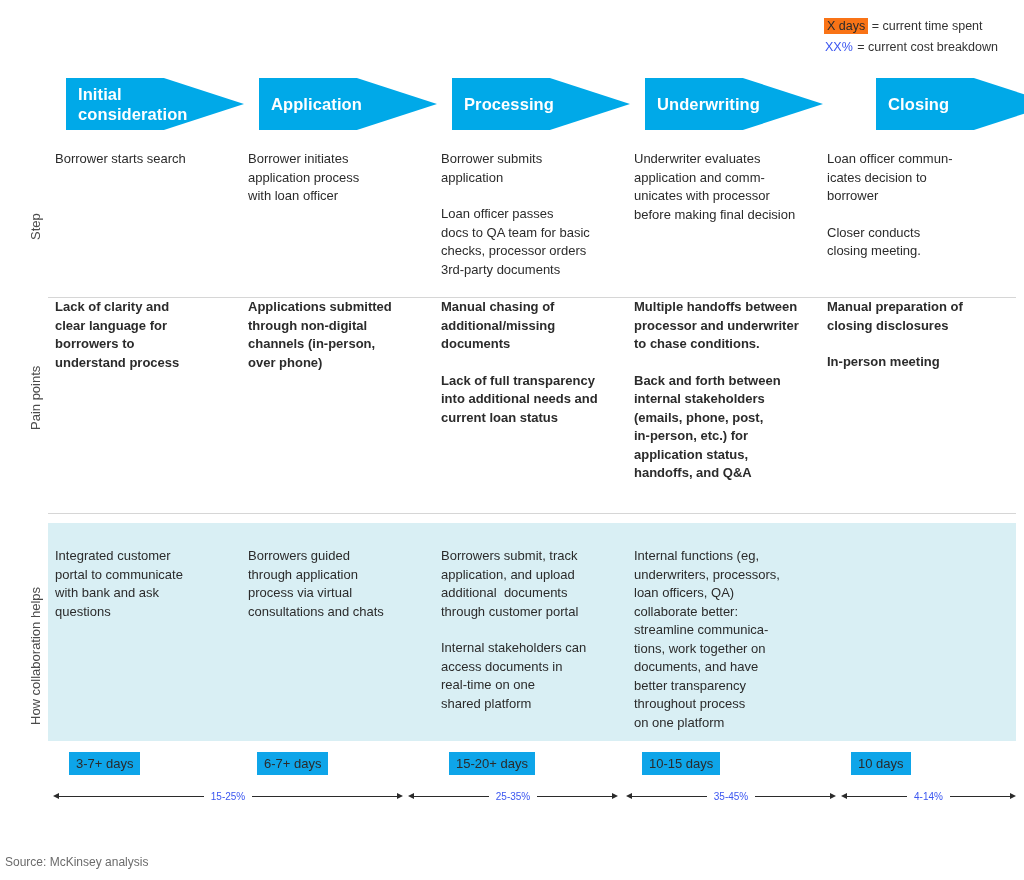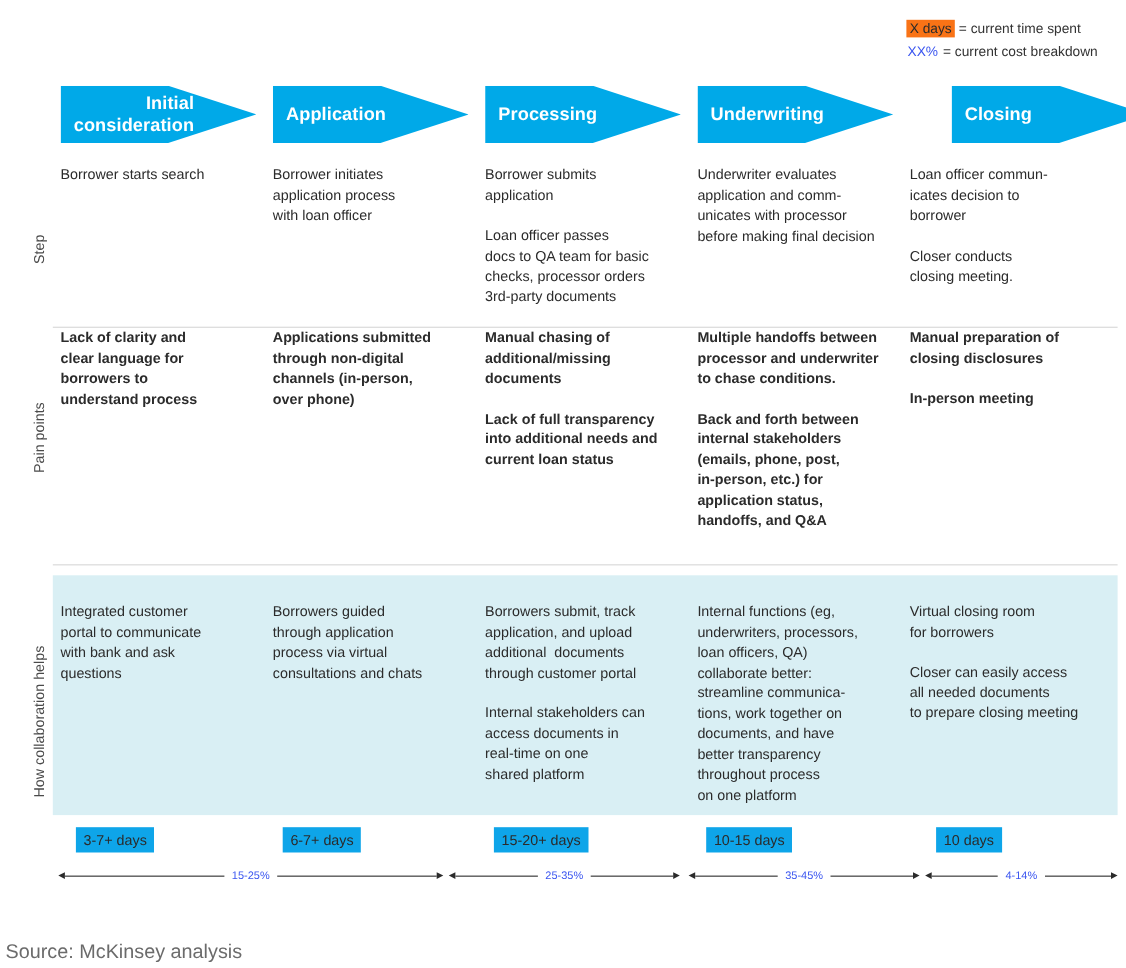--- a/index.html
+++ b/index.html
@@ -53,24 +53,23 @@
     white-space: nowrap;
   }
   #row-label-step   { top: 240px;  left: 28px; }
   #row-label-pain   { top: 430px;  left: 28px; }
   #row-label-collab { top: 725px;  left: 28px; }
 
   
   #chevron-row {
     position: absolute;
     top: 78px;
-    left: 55px;
+    left: 66px;
     width: 955px;
     height: 52px;
-    text-align: right;
   }
   .chevron {
     position: absolute;
     top: 0;
     height: 52px;
     width: 178px;
   }
   .chevron .shape {
     position: absolute;
     inset: 0;
@@ -198,21 +197,21 @@
   .span-arrow.s0 { left: 5px;   width: 350px; }
   .span-arrow.s1 { left: 360px; width: 210px; }
   .span-arrow.s2 { left: 578px; width: 210px; }
   .span-arrow.s3 { left: 793px; width: 175px; }
 
   
   #source-note {
     position: absolute;
     top: 855px;
     left: 5px;
-    font-size: 18px;
+    font-size: 12px;
     color: #6b6b6b;
   }
 </style>
 </head>
 <body>
 
 <div id="legend">
   <div class="legend-row">
     <span class="legend-key-days">X days</span><span class="legend-eq"> = </span><span>current time spent</span>
   </div>
@@ -357,27 +356,20 @@
 underwriters, processors,
 loan officers, QA)
 collaborate better:
 streamline communica-
 tions, work together on
 documents, and have
 better transparency
 throughout process
 on one platform</p>
       </div>
-    <div class="cell k4">
-        <p>Virtual closing room
-for borrowers</p>
-        <p>Closer can easily access
-all needed documents
-to prepare closing meeting</p>
-      </div>
   </div>
 </div>
 
 <div id="timeline">
   <div class="days-chip d0">3-7+ days</div>
   <div class="days-chip d1">6-7+ days</div>
   <div class="days-chip d2">15-20+ days</div>
   <div class="days-chip d3">10-15 days</div>
   <div class="days-chip d4">10 days</div>
 

